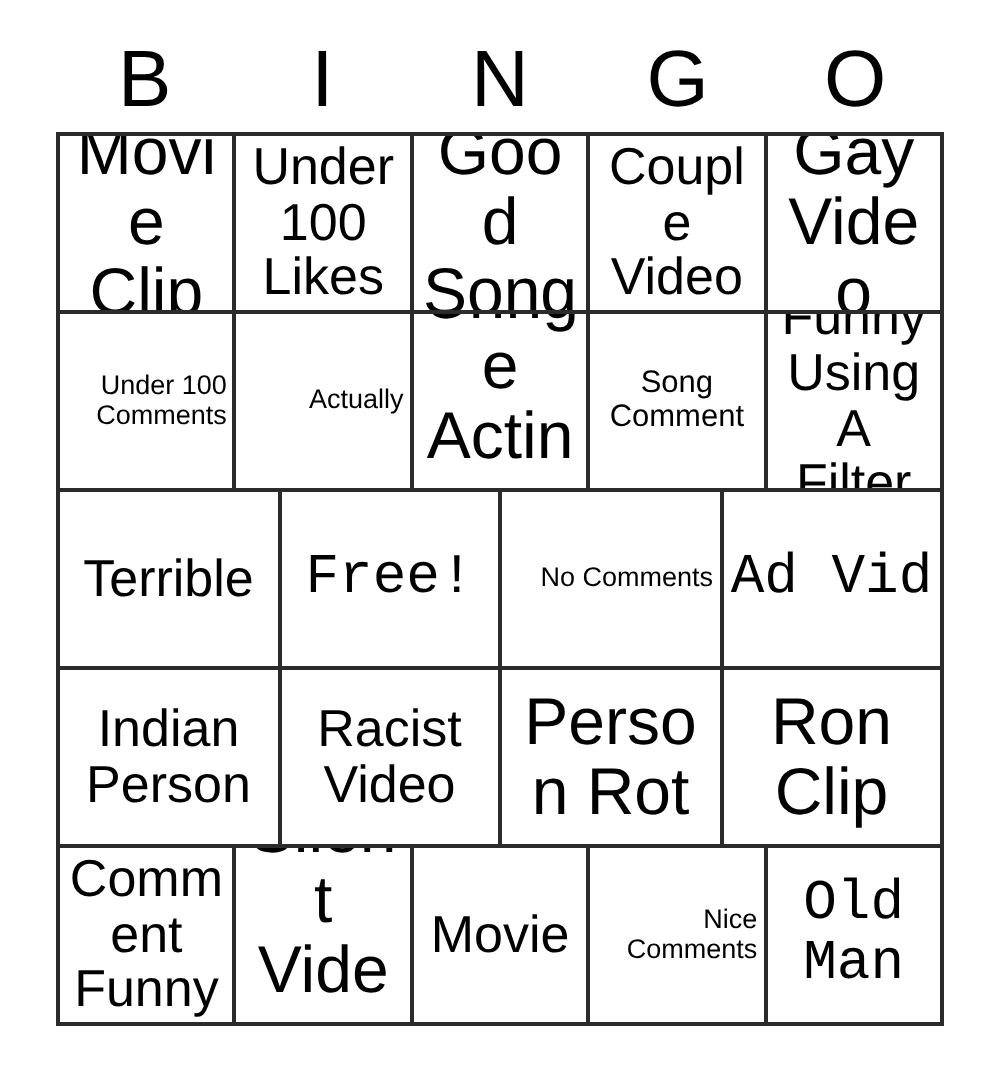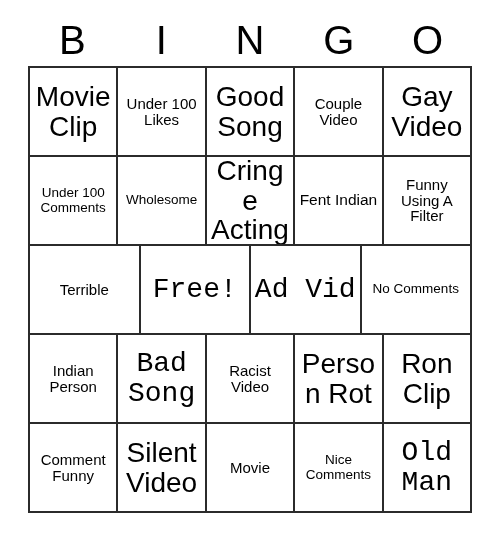--- a/index.html
+++ b/index.html
@@ -65,24 +65,24 @@
   }
   .cell-text {
     display: block;
     width: 100%;
     line-height: 1.06;
     word-wrap: break-word;
     hyphens: none;
   }
   
   .fs-xl  { font-size: 28px; font-family: Liberation Mono, monospace; }
-  .fs-lg  { font-size: 28px; }
-  .fs-md  { font-size: 15px; }
+  .fs-lg  { font-size: 33px; }
+  .fs-md  { font-size: 26px; }
   .fs-sm  { font-size: 15.5px; }
-  .fs-xs  { font-size: 13.5px; }
+  .fs-xs  { font-size: 13.5px; text-align: right; }
 </style>
 </head>
 <body>
 
 <div id="bingo-card">
 
   <div id="header-row">
     <div class="header-letter">B</div>
     <div class="header-letter">I</div>
     <div class="header-letter">N</div>
@@ -108,54 +108,51 @@
       <div class="cell">
           <span class="cell-text fs-lg">Gay Video</span>
         </div>
     </div>
 
     <div class="grid-row">
       <div class="cell">
           <span class="cell-text fs-xs">Under 100 Comments</span>
         </div>
       <div class="cell">
-          <span class="cell-text fs-xs">Wholesome</span>
+          <span class="cell-text fs-xs">Actually</span>
         </div>
       <div class="cell">
           <span class="cell-text fs-lg">Cringe Acting</span>
         </div>
       <div class="cell">
-          <span class="cell-text fs-sm">Fent Indian</span>
+          <span class="cell-text fs-sm">Song Comment</span>
         </div>
       <div class="cell">
           <span class="cell-text fs-md">Funny Using A Filter</span>
         </div>
     </div>
 
     <div class="grid-row">
       <div class="cell">
           <span class="cell-text fs-md">Terrible</span>
         </div>
       <div class="cell">
           <span class="cell-text fs-xl">Free!</span>
         </div>
       <div class="cell">
-          <span class="cell-text fs-xl">Ad Vid</span>
+          <span class="cell-text fs-xs">No Comments</span>
         </div>
       <div class="cell">
-          <span class="cell-text fs-xs">No Comments</span>
+          <span class="cell-text fs-xl">Ad Vid</span>
         </div>
     </div>
 
     <div class="grid-row">
       <div class="cell">
           <span class="cell-text fs-md">Indian Person</span>
-        </div>
-      <div class="cell">
-          <span class="cell-text fs-xl">Bad Song</span>
         </div>
       <div class="cell">
           <span class="cell-text fs-md">Racist Video</span>
         </div>
       <div class="cell">
           <span class="cell-text fs-lg">Person Rot</span>
         </div>
       <div class="cell">
           <span class="cell-text fs-lg">Ron Clip</span>
         </div>

